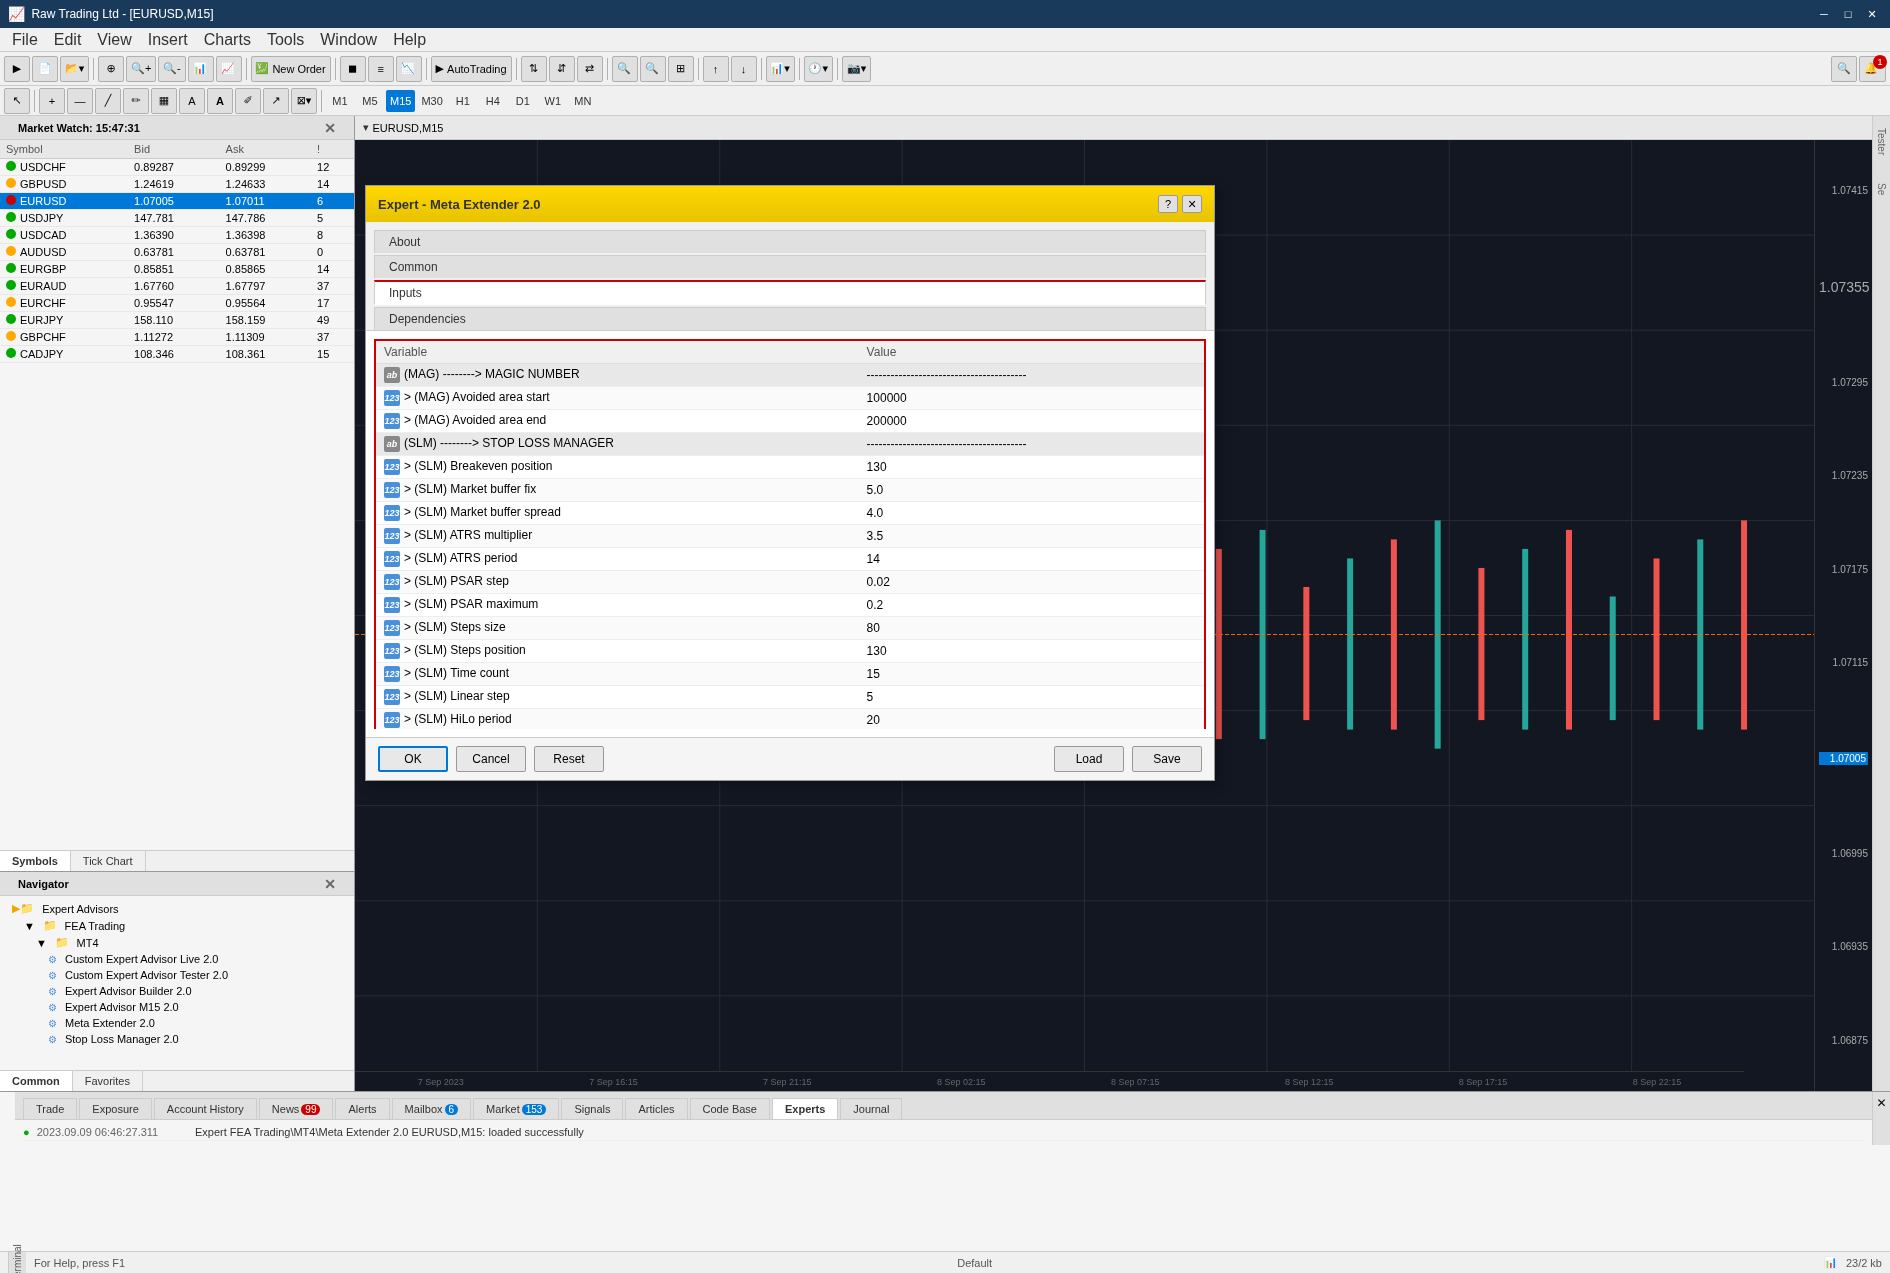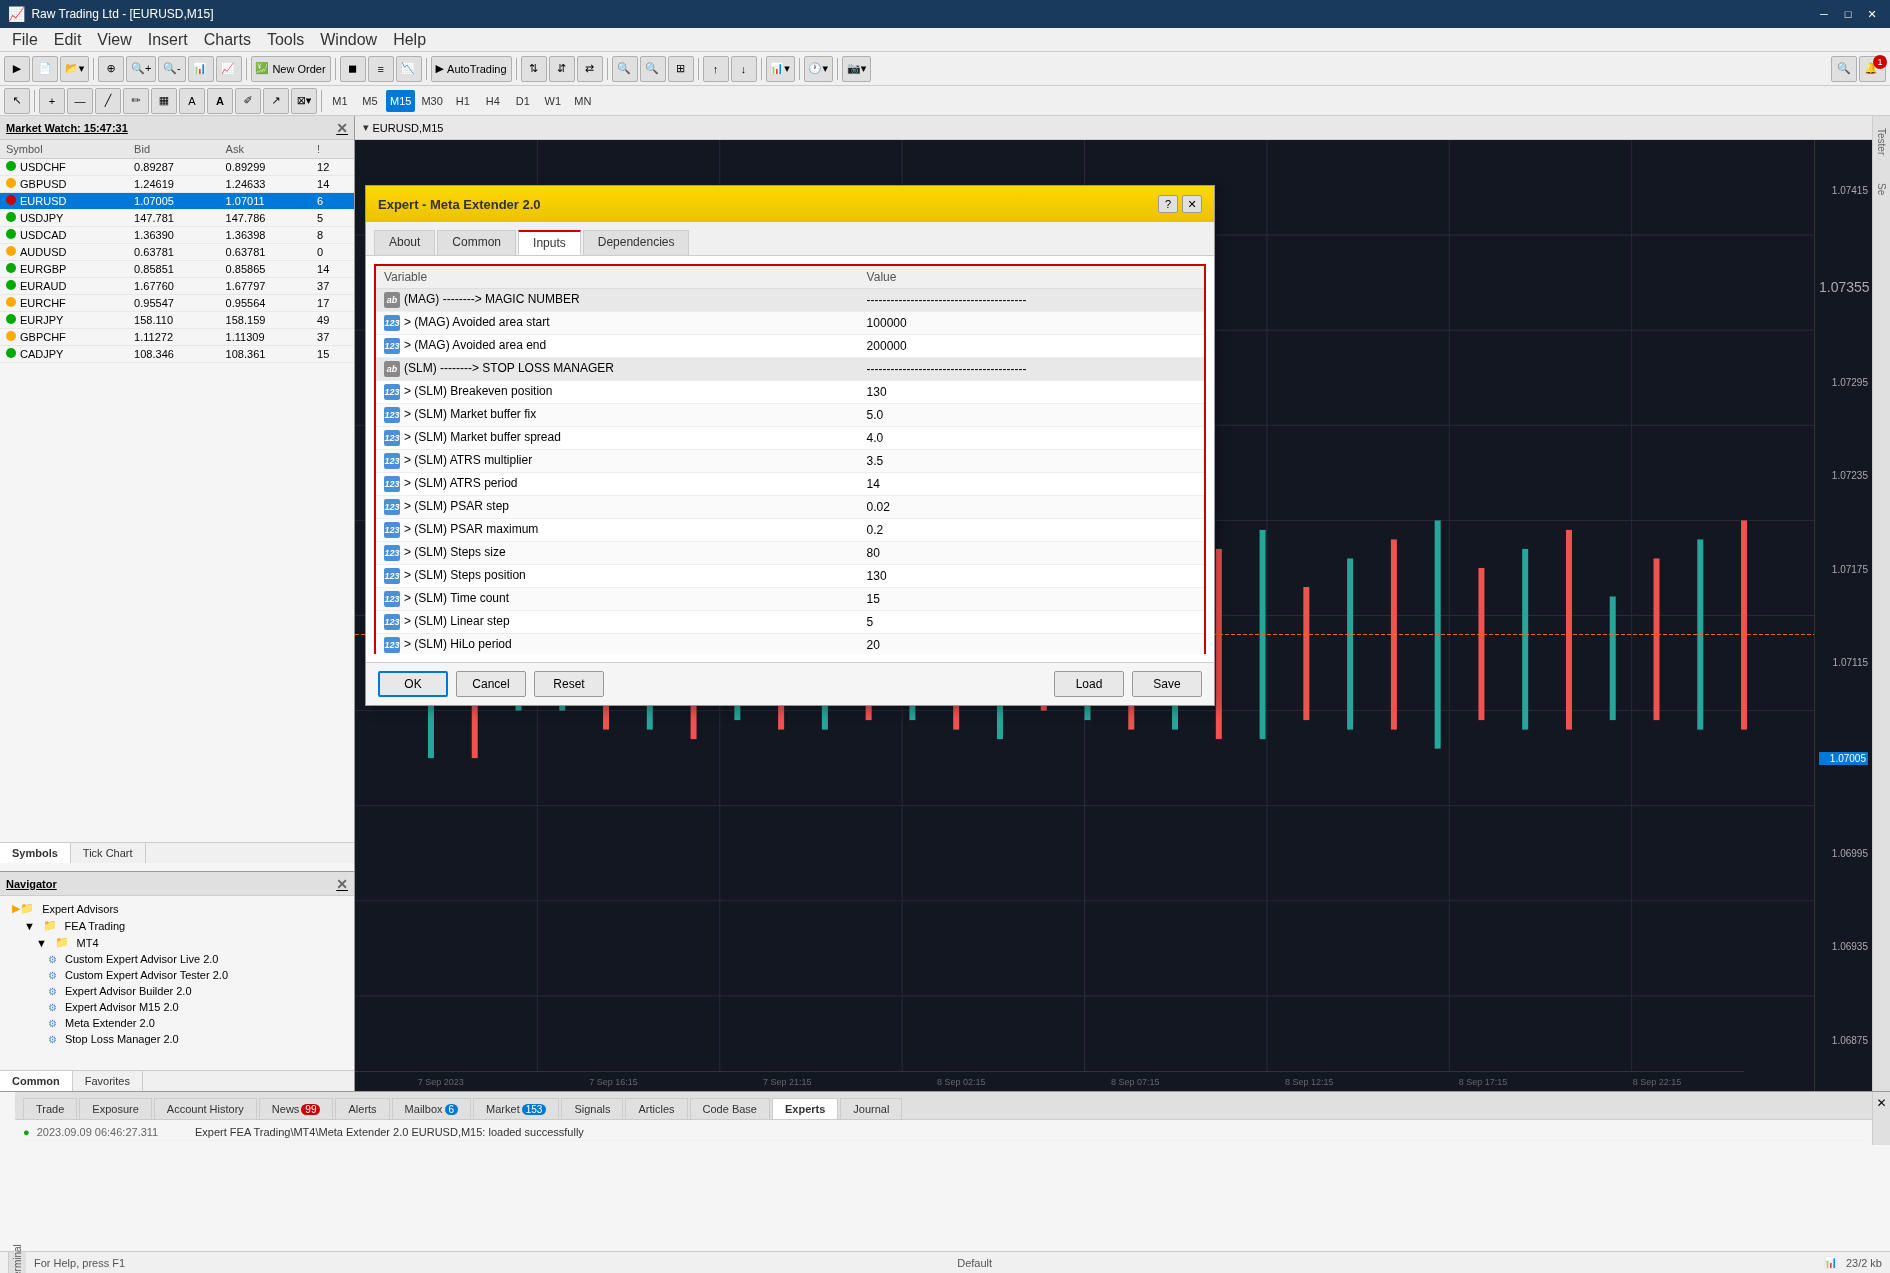--- a/index.html
+++ b/index.html
@@ -26,39 +26,39 @@
     .toolbar2 { background: #f0f0f0; height: 30px; display: flex; align-items: center; padding: 0 4px; border-bottom: 1px solid #ccc; gap: 2px; }
 
     
     .main-layout { display: flex; height: calc(1273px - 28px - 24px - 34px - 30px - 28px - 30px); }
 
     
     .left-panel { width: 355px; display: flex; flex-direction: column; border-right: 1px solid #999; background: #f5f5f5; flex-shrink: 0; }
 
     
     .market-watch { flex: 1; display: flex; flex-direction: column; min-height: 0; }
-    .panel-header { background: #e0e0e0; height: 24px; display: flex; align-items: center; justify-content: space-between; padding: 0 6px; border-bottom: 1px solid #ccc; font-size: 11px; font-weight: bold; text-decoration: underline; }
+    .panel-header { background: #e0e0e0; height: 24px; display: flex; align-items: center; justify-content: space-between; padding: 0 18px; border-bottom: 1px solid #ccc; font-size: 11px; font-weight: bold; }
     .panel-close { cursor: pointer; font-size: 14px; color: #666; }
     .market-table { flex: 1; overflow-y: auto; }
     .market-table table { width: 100%; border-collapse: collapse; font-size: 11px; }
     .market-table th { background: #e8e8e8; padding: 3px 6px; text-align: left; border-bottom: 1px solid #ccc; font-weight: normal; color: #555; position: sticky; top: 0; }
     .market-table td { padding: 2px 6px; border-bottom: 1px solid #e8e8e8; }
     .market-row { cursor: pointer; }
     .market-row.selected { background: #0078d7; color: white; }
     .market-row.selected td { color: white; }
     .symbol-dot { width: 10px; height: 10px; border-radius: 50%; display: inline-block; margin-right: 4px; }
     .dot-green { background: #00aa00; }
     .dot-yellow { background: #ffaa00; }
     .dot-red { background: #cc0000; }
     .panel-tabs { display: flex; border-top: 1px solid #ccc; background: #f0f0f0; }
     .panel-tab { padding: 4px 12px; cursor: pointer; font-size: 11px; color: #333; border-right: 1px solid #ccc; }
     .panel-tab.active { background: white; font-weight: bold; }
 
     
-    .navigator { height: 220px; display: flex; flex-direction: column; border-top: 1px solid #999; margin-top: 8px; }
+    .navigator { height: 220px; display: flex; flex-direction: column; border-top: 1px solid #999; }
     .nav-tree { flex: 1; overflow-y: auto; padding: 4px; font-size: 11px; }
     .nav-item { padding: 2px 4px; cursor: pointer; display: flex; align-items: center; gap: 4px; }
     .nav-tabs { display: flex; border-top: 1px solid #ccc; background: #f0f0f0; }
     .nav-tab { padding: 4px 12px; cursor: pointer; font-size: 11px; color: #333; border-right: 1px solid #ccc; }
     .nav-tab.active { background: white; font-weight: bold; }
     .chart-header { background: #e8e8e8; height: 24px; display: flex; align-items: center; padding: 0 8px; border-bottom: 1px solid #ccc; font-size: 11px; }
 
     
     .bottom-panel { height: 160px; background: #f5f5f5; border-top: 1px solid #999; display: flex; flex-direction: column; }
     .bottom-tabs { display: flex; background: #e0e0e0; border-bottom: 1px solid #ccc; height: 28px; align-items: flex-end; padding-left: 8px; }
@@ -75,21 +75,21 @@
     .status-bar { height: 22px; background: #f0f0f0; border-top: 1px solid #ccc; display: flex; align-items: center; justify-content: space-between; padding: 0 8px; font-size: 11px; color: #555; }
     .tester-sidebar { width: 18px; background: #e0e0e0; border-left: 1px solid #ccc; display: flex; flex-direction: column; align-items: center; padding-top: 8px; }
     .tester-label { writing-mode: vertical-rl; text-orientation: mixed; font-size: 10px; color: #666; cursor: pointer; padding: 4px 2px; }
 
     
     .dialog-overlay { position: fixed; top: 0; left: 0; right: 0; bottom: 0; background: transparent; display: flex; align-items: flex-start; justify-content: flex-start; pointer-events: none; z-index: 100; border-radius: 19px; }
     .dialog { position: absolute; top: 185px; left: 365px; width: 850px; background: white; border: 1px solid #999; box-shadow: 4px 4px 12px rgba(0,0,0,0.3); pointer-events: all; }
     .dialog-title { background: linear-gradient(to bottom, #ffd700, #e8c300); height: 36px; display: flex; align-items: center; justify-content: space-between; padding: 0 12px; font-size: 13px; font-weight: bold; color: #333; }
     .dialog-title-controls { display: flex; gap: 4px; }
     .dialog-title-btn { width: 20px; height: 18px; background: #e0e0e0; border: 1px solid #999; cursor: pointer; font-size: 11px; display: flex; align-items: center; justify-content: center; border-radius: 2px; }
-    .dialog-tabs { display: flex; padding: 8px 8px 0 8px; background: #f0f0f0; border-bottom: 1px solid #ccc; gap: 2px; }
+    .dialog-tabs { display: flex; padding: 8px 8px 0 8px; background: #f0f0f0; border-bottom: 1px solid #ccc; gap: 2px; flex-direction: column; }
     .dialog-tab { padding: 4px 14px; cursor: pointer; font-size: 12px; color: #333; border: 1px solid #ccc; border-bottom: none; background: #e0e0e0; }
     .dialog-tab.active-red { background: white; border-bottom: 1px solid white; border-top: 2px solid #cc0000; }
     .dialog-body { padding: 8px; background: white; }
     .params-table { width: 100%; border-collapse: collapse; font-size: 12px; border: 2px solid #cc0000; }
     .params-table th { background: #f0f0f0; padding: 4px 8px; text-align: left; border-bottom: 1px solid #ddd; font-weight: normal; color: #555; }
     .params-table td { padding: 3px 8px; border-bottom: 1px solid #eee; }
     .params-table tr:nth-child(even) { background: #fafafa; }
     .param-icon { width: 16px; height: 16px; background: #4a90d9; color: white; font-size: 9px; display: inline-flex; align-items: center; justify-content: center; border-radius: 2px; font-style: italic; font-weight: bold; margin-right: 4px; }
     .param-icon-ab { background: #888; }
     .dialog-footer { display: flex; justify-content: space-between; align-items: center; padding: 8px 12px; background: #f5f5f5; border-top: 1px solid #ccc; }

